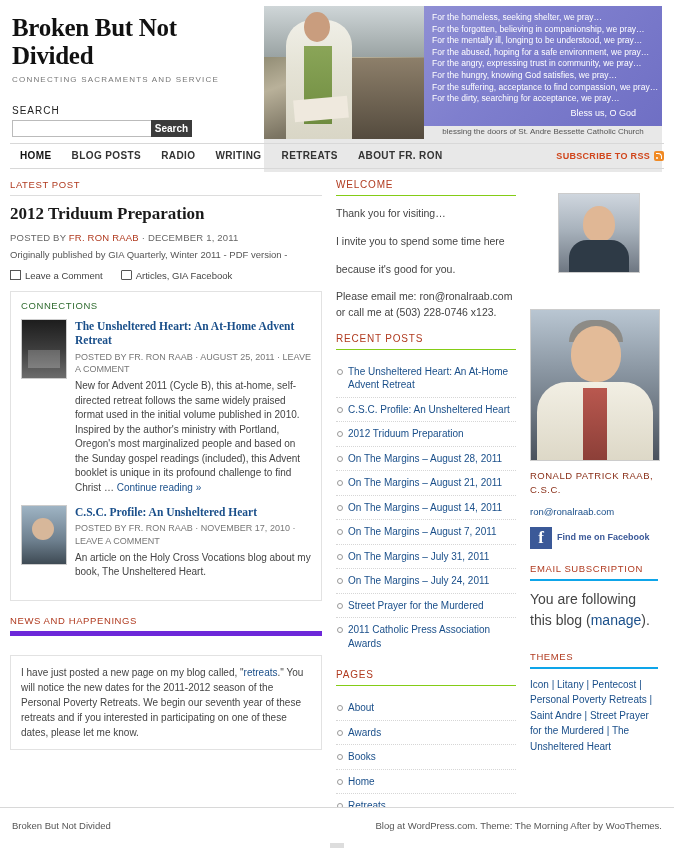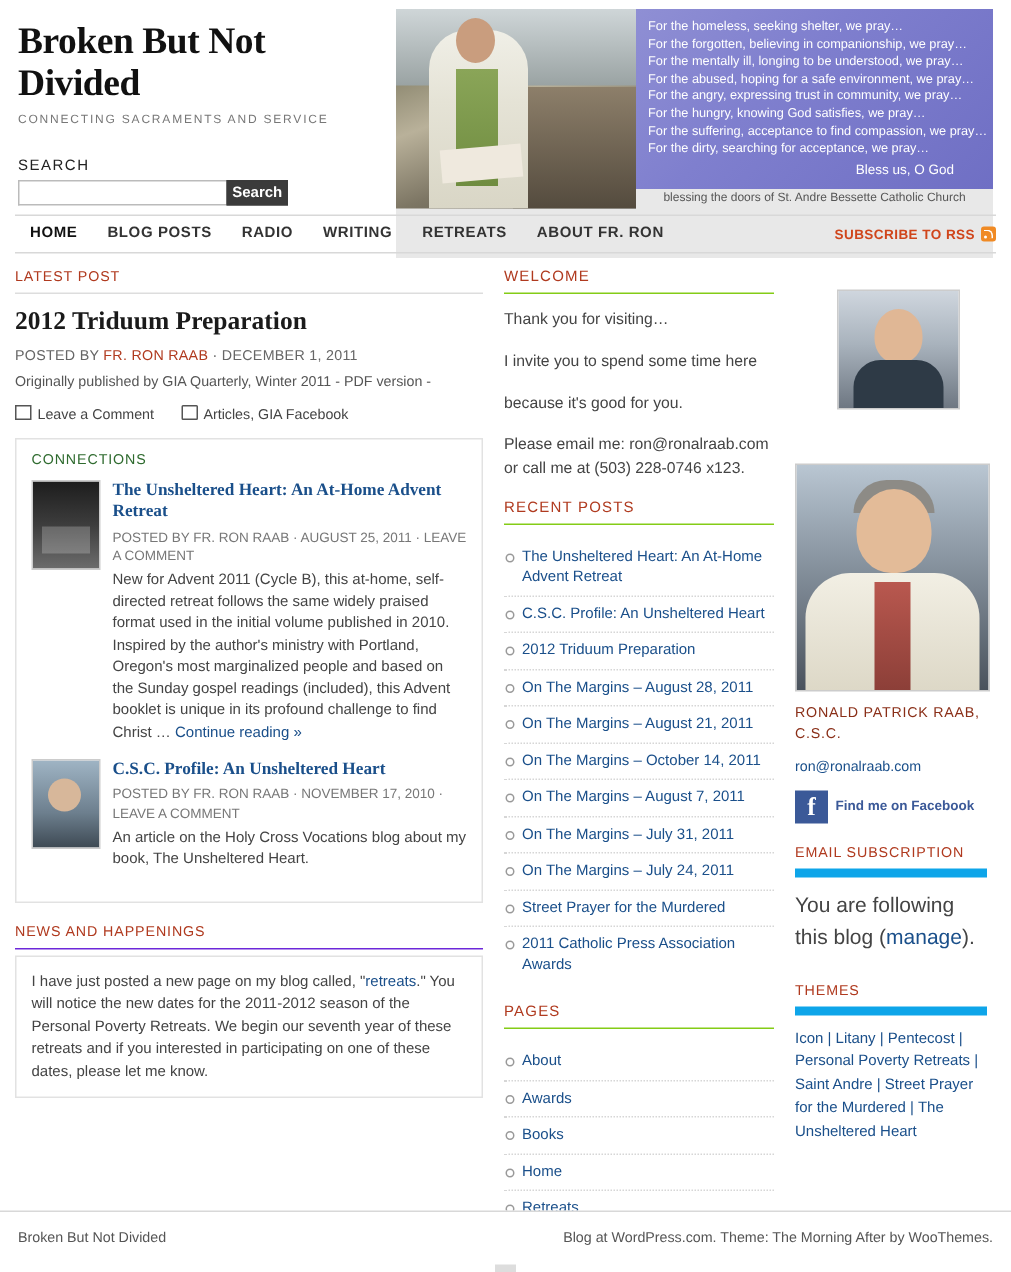--- a/index.html
+++ b/index.html
@@ -340,23 +340,23 @@
     font-size: 10px;
     line-height: 1.45;
     color: #444;
   }
   .conn-text .more { color: #1a4f8a; }
   .news-title {
     font-size: 9.5px;
     letter-spacing: 0.6px;
     color: #b03a1f;
     text-transform: uppercase;
-    border-bottom: 1px solid #6d28d9;
+    border-bottom: 5px solid #6d28d9;
     padding-bottom: 5px;
-    margin-bottom: 4px;
+    margin-bottom: 19px;
   }
   .news-box {
     border: 1px solid #e2e2e2;
     padding: 9px 10px;
     font-size: 10px;
     line-height: 1.5;
     color: #444;
   }
 
   
@@ -468,21 +468,21 @@
     font-size: 9px;
     color: #3b5998;
     line-height: 1.2;
     font-weight: bold;
   }
   .r-head {
     font-size: 9.5px;
     letter-spacing: 0.6px;
     color: #b03a1f;
     text-transform: uppercase;
-    border-bottom: 6px solid #0ea5e9;
+    border-bottom: 2px solid #0ea5e9;
     padding-bottom: 5px;
     margin-bottom: 8px;
   }
   .r-text {
     font-size: 14px;
     line-height: 1.5;
     color: #444;
     margin-bottom: 20px;
   }
   .themes {
@@ -631,21 +631,21 @@
       <div class="mid-p">because it's good for you.</div>
       <div class="mid-p">Please email me: ron@ronalraab.com or call me at (503) 228-0746 x123.</div>
 
       <div class="mid-head">RECENT POSTS</div>
       <div>
         <div class="list-item">The Unsheltered Heart: An At-Home Advent Retreat</div>
         <div class="list-item">C.S.C. Profile: An Unsheltered Heart</div>
         <div class="list-item">2012 Triduum Preparation</div>
         <div class="list-item">On The Margins – August 28, 2011</div>
         <div class="list-item">On The Margins – August 21, 2011</div>
-        <div class="list-item">On The Margins – October 14, 2011</div>
+        <div class="list-item">On The Margins – August 14, 2011</div>
         <div class="list-item">On The Margins – August 7, 2011</div>
         <div class="list-item">On The Margins – July 31, 2011</div>
         <div class="list-item">On The Margins – July 24, 2011</div>
         <div class="list-item">Street Prayer for the Murdered</div>
         <div class="list-item">2011 Catholic Press Association Awards</div>
       </div>
 
       <div class="mid-head" style="margin-top:14px">PAGES</div>
       <div>
         <div class="list-item">About</div>

